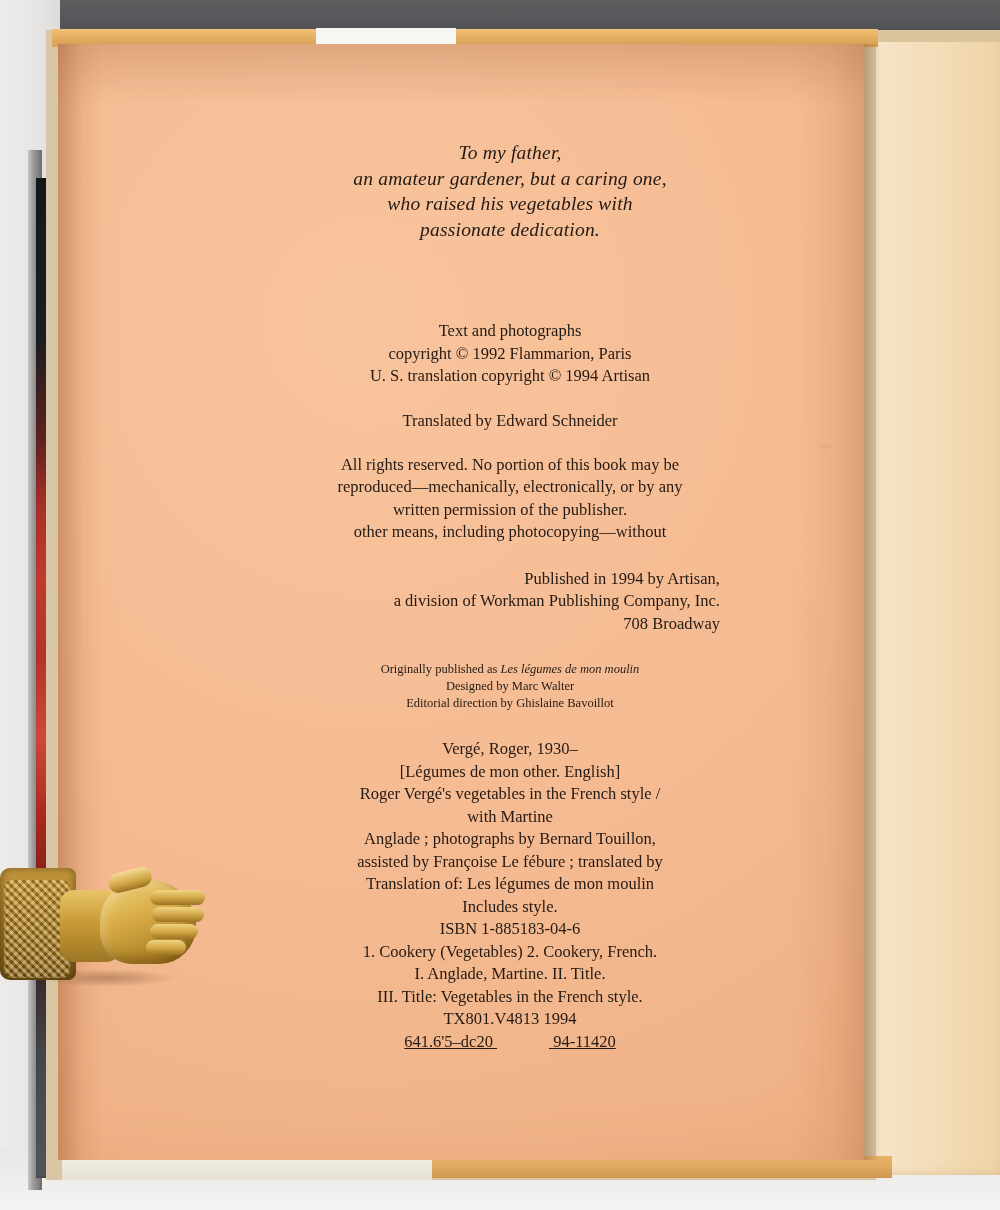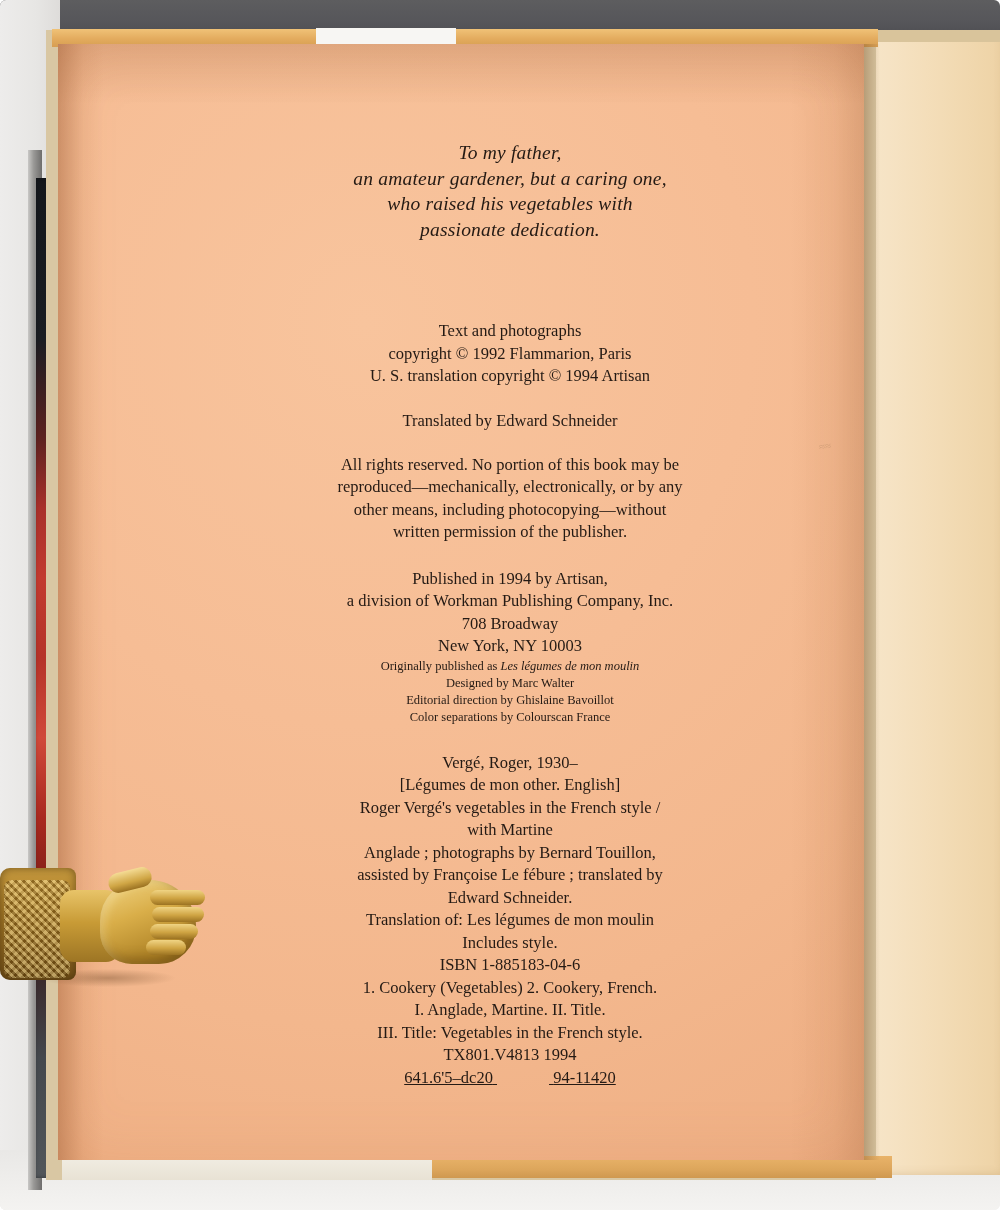--- a/index.html
+++ b/index.html
@@ -12,21 +12,20 @@
     height: 1210px;
     overflow: hidden;
     font-family: "Liberation Serif", serif;
   }
   #scene {
     position: relative;
     width: 1000px;
     height: 1210px;
     background: #f2f1ef;
     overflow: hidden;
-    border-radius: 6px;
   }
   
   .desk-left {
     position: absolute;
     left: 0; top: 0;
     width: 60px; height: 1210px;
     background: linear-gradient(90deg, #edeceb 0%, #e7e6e4 60%, #dedcda 100%);
   }
   .desk-bottom {
     position: absolute;
@@ -171,20 +170,22 @@
   }
   .rights {
     font-size: 16.5px;
     line-height: 22.5px;
     margin-bottom: 24px;
     font-family: Liberation Serif, serif;
   }
   .publisher {
     font-size: 16.5px;
     line-height: 22.5px;
+    margin-bottom: 26px;
+    text-align: right;
   }
   .credits {
     font-size: 12.5px;
     line-height: 17px;
     margin-bottom: 26px;
   }
   .credits .ital { font-style: italic; }
   .cip {
     font-size: 16.5px;
     line-height: 22.5px;
@@ -322,46 +323,43 @@
       <span class="line">Text and photographs</span>
       <span class="line">copyright © 1992 Flammarion, Paris</span>
       <span class="line">U. S. translation copyright © 1994 Artisan</span>
     </div>
 
     <div class="blk translator">Translated by Edward Schneider</div>
 
     <div class="blk rights">
       <span class="line">All rights reserved. No portion of this book may be</span>
       <span class="line">reproduced—mechanically, electronically, or by any</span>
+      <span class="line">written permission of the publisher.</span>
       <span class="line">other means, including photocopying—without</span>
-      <span class="line">written permission of the publisher.</span>
     </div>
 
     <div class="blk publisher">
       <span class="line">Published in 1994 by Artisan,</span>
       <span class="line">a division of Workman Publishing Company, Inc.</span>
       <span class="line">708 Broadway</span>
-      <span class="line">New York, NY 10003</span>
     </div>
 
     <div class="blk credits">
       <span class="line">Originally published as <span class="ital">Les légumes de mon moulin</span></span>
       <span class="line">Designed by Marc Walter</span>
       <span class="line">Editorial direction by Ghislaine Bavoillot</span>
-      <span class="line">Color separations by Colourscan France</span>
     </div>
 
     <div class="blk cip">
       <span class="line">Vergé, Roger, 1930–</span>
       <span class="line">[Légumes de mon other. English]</span>
       <span class="line">Roger Vergé's vegetables in the French style /</span>
       <span class="line">with Martine</span>
       <span class="line">Anglade ; photographs by Bernard Touillon,</span>
       <span class="line">assisted by Françoise Le fébure ; translated by</span>
-      <span class="line">Edward Schneider.</span>
       <span class="line">Translation of: Les légumes de mon moulin</span>
       <span class="line">Includes style.</span>
       <span class="line">ISBN 1-885183-04-6</span>
       <span class="line">1. Cookery (Vegetables)   2. Cookery, French.</span>
       <span class="line">I. Anglade, Martine.   II. Title.</span>
       <span class="line">III. Title: Vegetables in the French style.</span>
       <span class="line">TX801.V4813 1994</span>
       <span class="line cip-row">
         <span>641.6'5–dc20</span>
         <span class="gap"></span>

